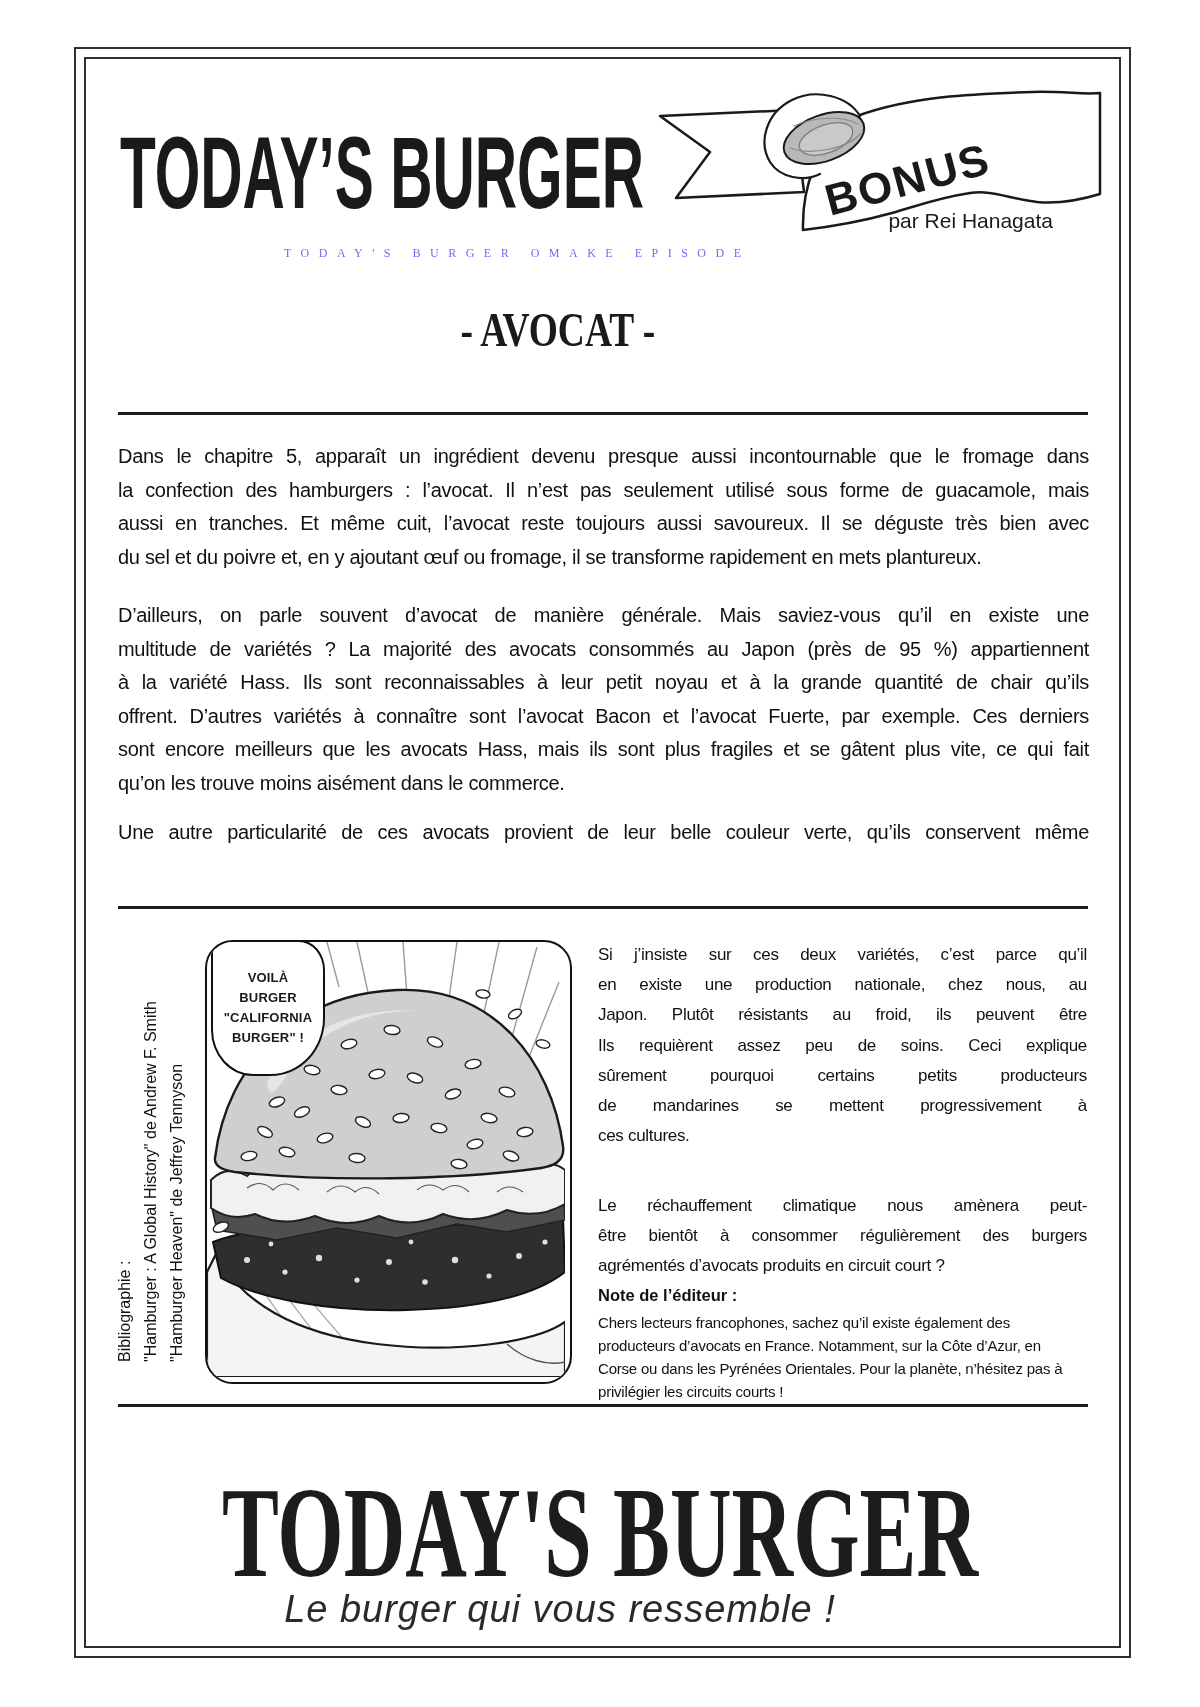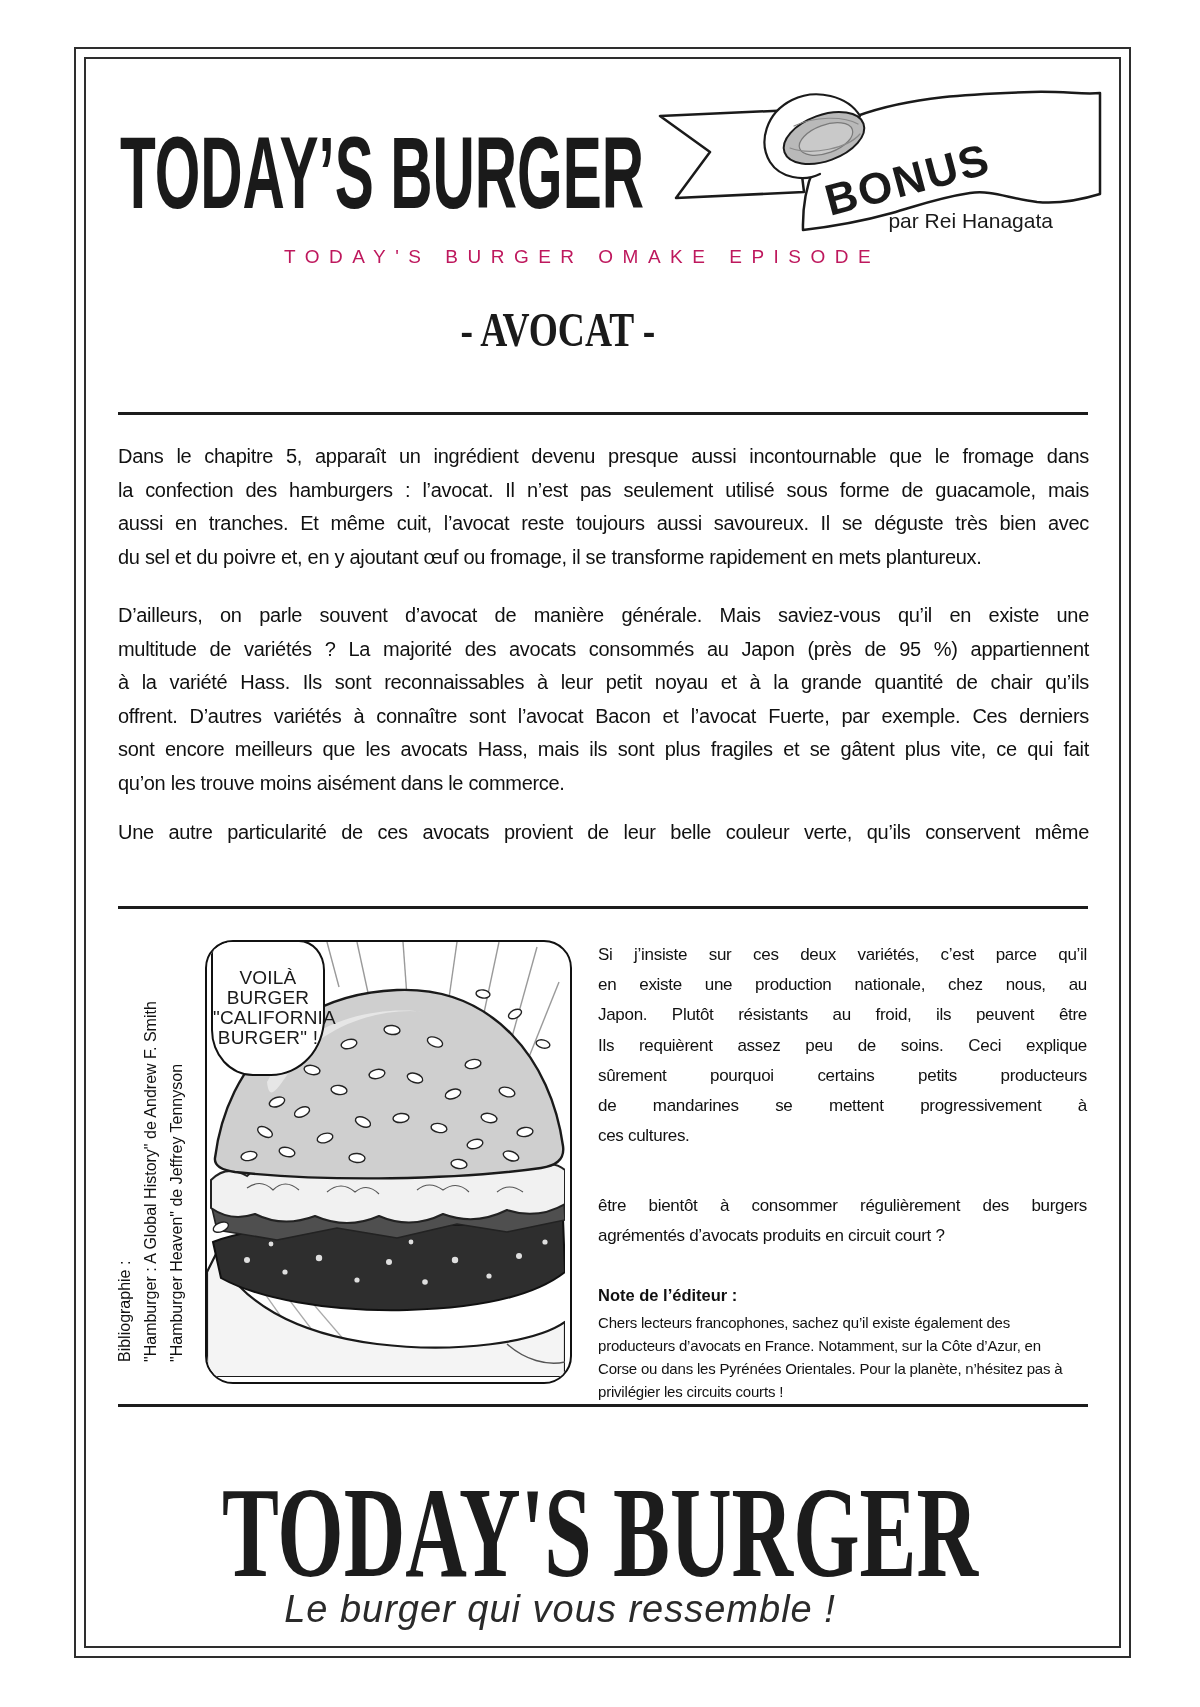--- a/index.html
+++ b/index.html
@@ -1,21 +1,21 @@
 <!DOCTYPE html>
 <html><head>
 <meta charset="utf-8">
 <style>
   html,body{margin:0;padding:0;background:#ffffff;}
   .page{position:relative;width:1200px;height:1707px;background:#ffffff;overflow:hidden;
         font-family:"Liberation Sans",sans-serif;color:#1a1a1a;}
   .abs{position:absolute;}
   .frame{position:absolute;border:2px solid #2e2e2e;background:transparent;}
   
-  .subtitle{font-size:19px;letter-spacing:9.5px;font-weight:400;color:#be185d;white-space:nowrap;}
+  .subtitle{font-size:12px;letter-spacing:9.5px;font-weight:400;color:#8b5cf6;white-space:nowrap;font-family:Liberation Serif, serif;}
   .episode{width:880px;text-align:center;font-family:Liberation Serif, serif;}
   .episode span{display:inline-block;font-weight:bold;font-size:48px;letter-spacing:0px;
                 transform:scaleX(0.78);transform-origin:center;}
   .rule{position:absolute;left:118px;width:970px;height:3px;background:#1c1c1c;}
   
   .para{position:absolute;font-size:20px;line-height:33.5px;letter-spacing:-0.3px;color:#111;}
   .jline{text-align:justify;text-align-last:justify;}
   .jlast{text-align-last:left;}
   .colpara{font-size:17px;line-height:30.2px;letter-spacing:-0.3px;color:#111;}
   .note-title{font-size:16.5px;font-weight:bold;color:#111;}
@@ -23,21 +23,21 @@
   
   .biblio{writing-mode:vertical-rl;transform:rotate(180deg);font-size:16px;line-height:26px;
           letter-spacing:0px;color:#111;}
   .biblio div{white-space:nowrap;}
   
   .panel{position:absolute;left:205px;top:940px;width:363px;height:440px;border:2.5px solid #111;
          border-radius:28px;overflow:hidden;background:#fff;}
   .bubble{position:absolute;left:4px;top:-2px;width:110px;height:132px;background:#fff;
           border:2.5px solid #111;border-radius:14px 26px 54px 42px / 14px 30px 58px 46px;
           z-index:5;display:flex;flex-direction:column;justify-content:center;}
-  .bubble div{text-align:center;font-size:19px;font-weight:normal;line-height:20px;letter-spacing:0.2px;}
+  .bubble div{text-align:center;font-size:13px;font-weight:bold;line-height:20px;letter-spacing:0.2px;}
   
   .tagline{width:720px;text-align:center;font-family:Liberation Sans, sans-serif;font-style:italic;
            font-size:38px;letter-spacing:1px;color:#2a2a2a;}
 </style>
 </head>
 <body>
 
 <div class="page">
 
   <div class="frame" style="left:74px;top:47px;width:1053px;height:1607px;"></div>
@@ -206,20 +206,21 @@
     <div class="jline">Si j’insiste sur ces deux variétés, c’est parce qu’il</div>
     <div class="jline">en existe une production nationale, chez nous, au</div>
     <div class="jline">Japon. Plutôt résistants au froid, ils peuvent être</div>
     <div class="jline">Ils requièrent assez peu de soins. Ceci explique</div>
     <div class="jline">sûrement pourquoi certains petits producteurs</div>
     <div class="jline">de mandarines se mettent progressivement à</div>
     <div class="jline jlast">ces cultures.</div>
   </div>
 
   <div class="abs colpara" style="left:598px;top:1191px;width:489px;">
+    <div class="jline">Le réchauffement climatique nous amènera peut-</div>
     <div class="jline">être bientôt à consommer régulièrement des burgers</div>
     <div class="jline jlast">agrémentés d’avocats produits en circuit court ?</div>
   </div>
 
   <div class="abs note-title" style="left:598px;top:1286px;">Note de l’éditeur :</div>
 
   <div class="abs note-body" style="left:598px;top:1311px;width:489px;">
     <div>Chers lecteurs francophones, sachez qu’il existe également des</div>
     <div>producteurs d’avocats en France. Notamment, sur la Côte d’Azur, en</div>
     <div>Corse ou dans les Pyrénées Orientales. Pour la planète, n’hésitez pas à</div>

